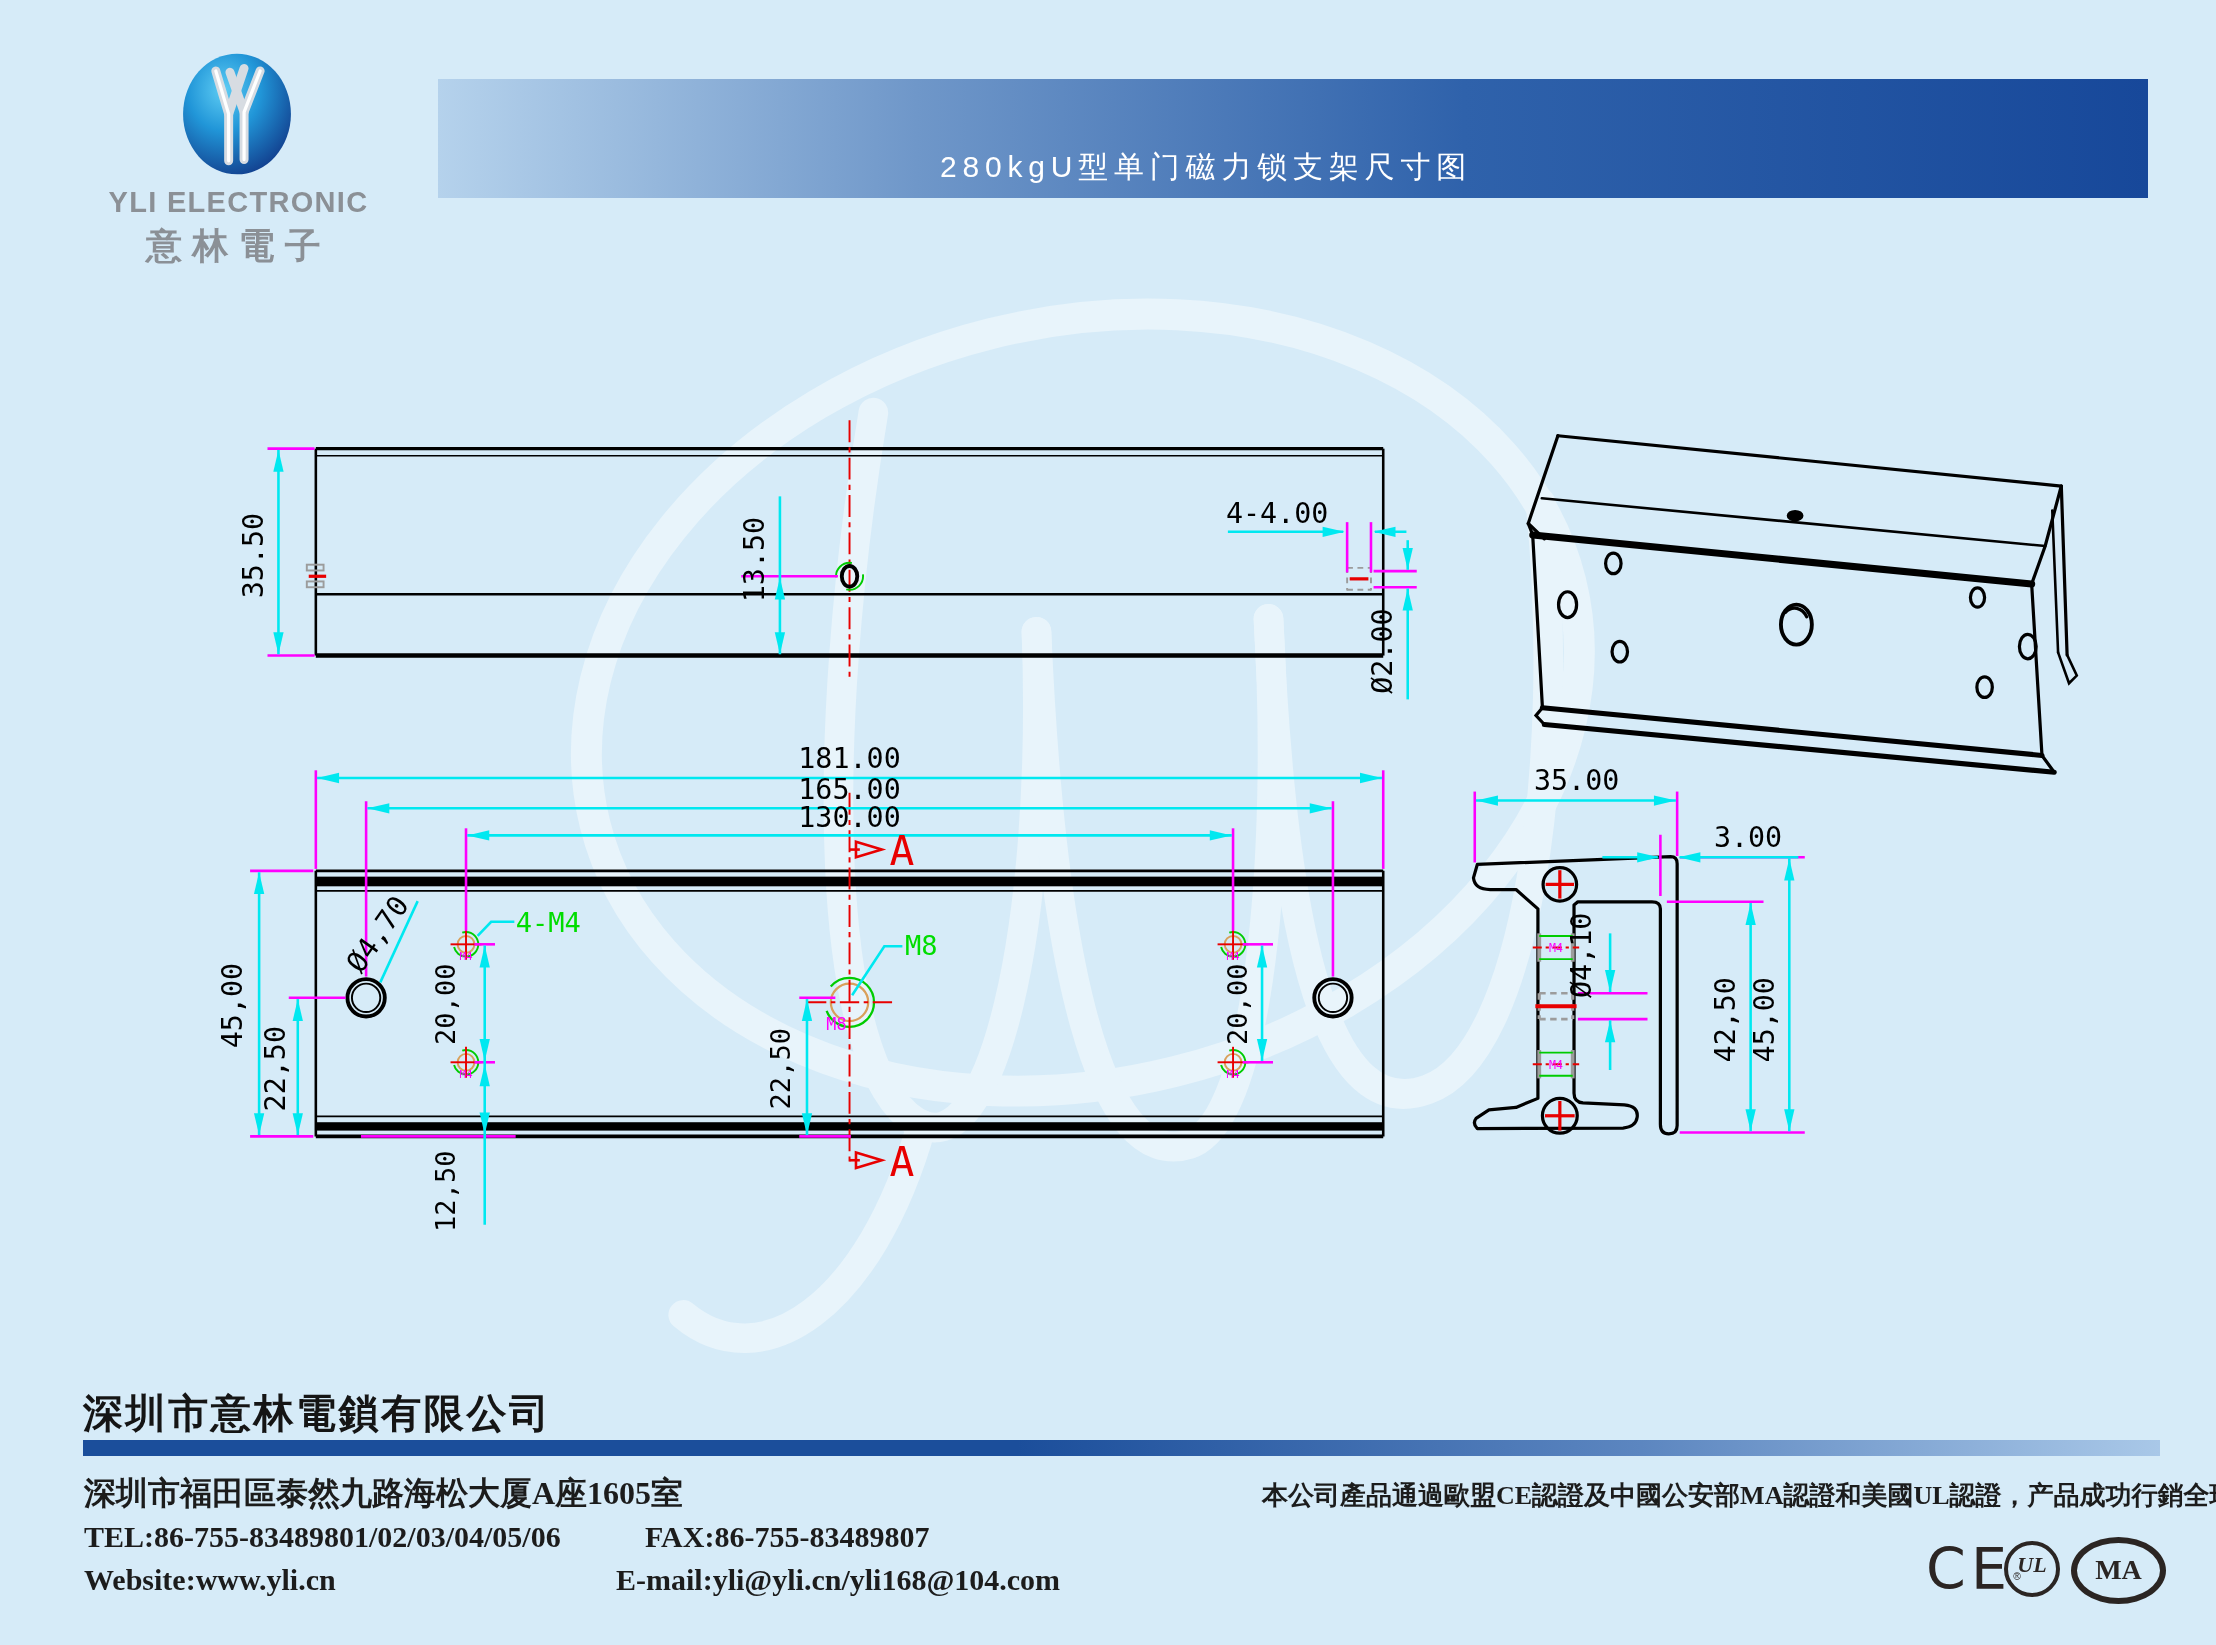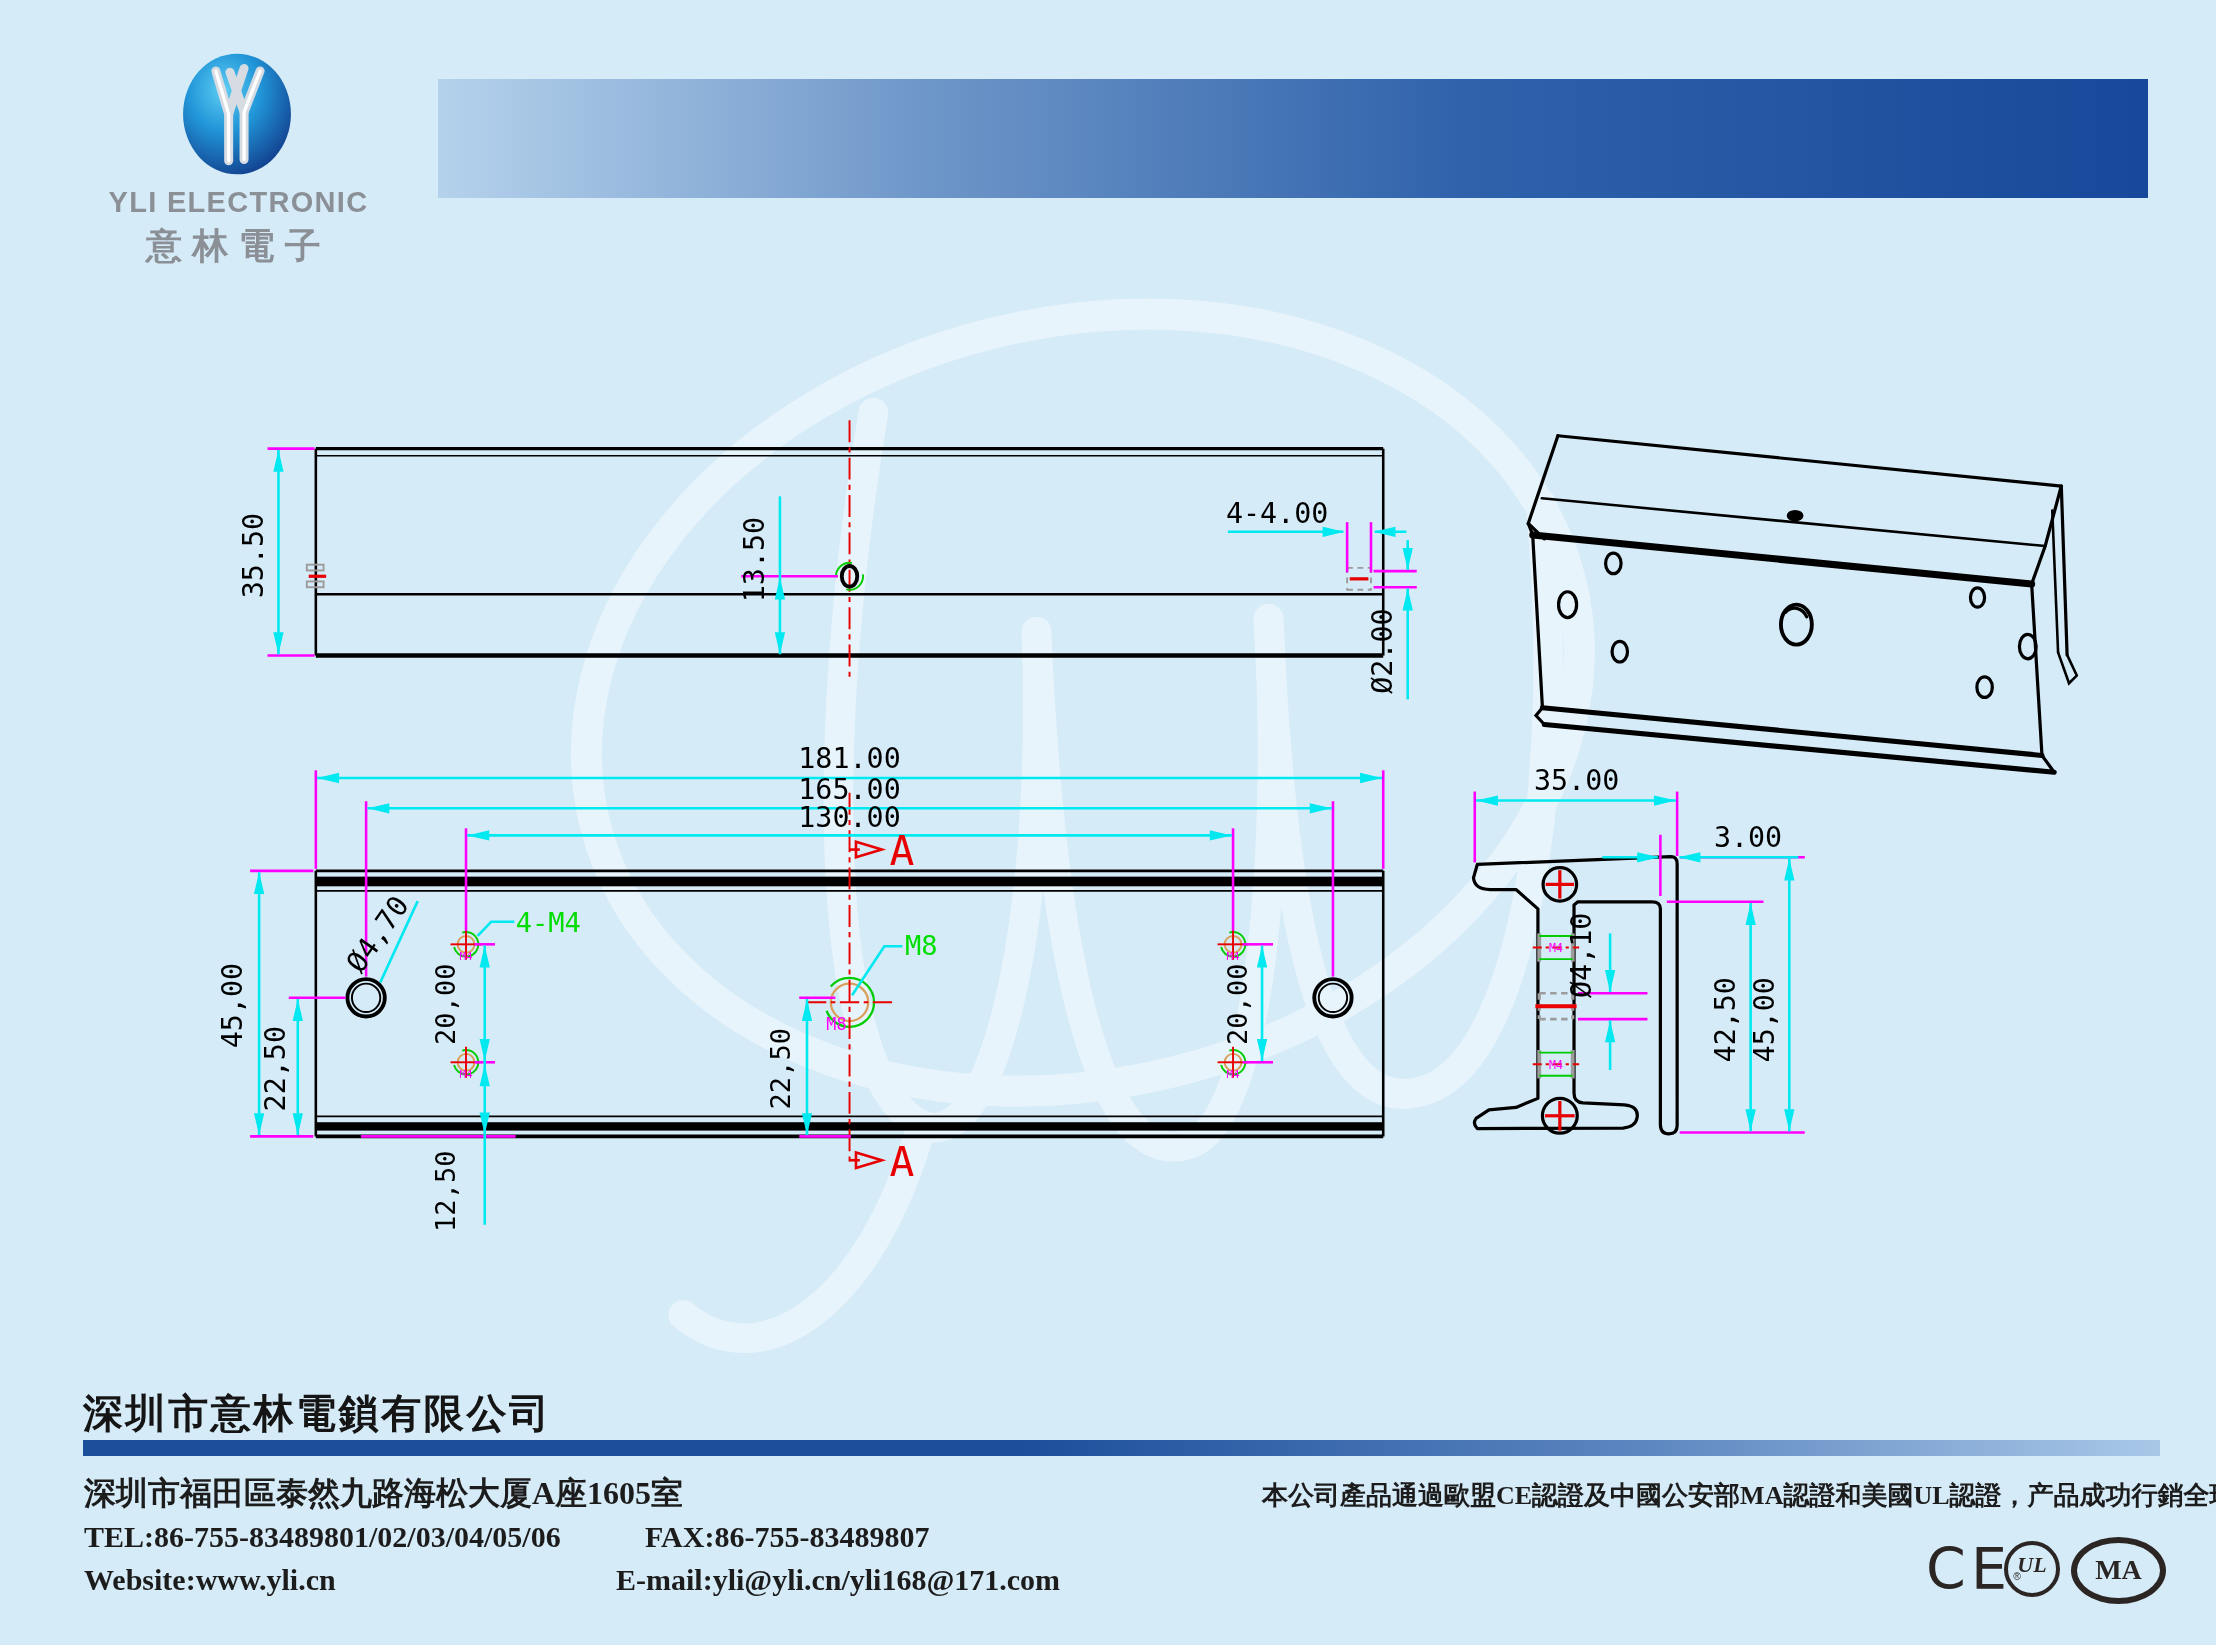--- a/index.html
+++ b/index.html
@@ -388,29 +388,30 @@
     <g stroke="#ffffff" stroke-width="5" fill="none" stroke-linecap="round">
       <path d="M52,28 L72,95 L72,168"></path>
       <path d="M121,28 L96,92 L96,166"></path>
     </g>
   </svg>
 </div>
 <div class="abs" id="logo-text">YLI ELECTRONIC</div>
 <div class="abs" id="logo-text-cn">意林電子</div>
 
 <div class="abs" id="banner">
+  <div class="abs" id="banner-sub">280kgU型单门磁力锁支架尺寸图</div>
 </div>
 
 <div class="abs" id="company">深圳市意林電鎖有限公司</div>
 <div class="abs" id="bar"></div>
 <div class="abs serif" id="address">深圳市福田區泰然九路海松大厦A座1605室</div>
 <div class="abs serif" id="tel">TEL:86-755-83489801/02/03/04/05/06</div>
 <div class="abs serif" id="fax">FAX:86-755-83489807</div>
 <div class="abs serif" id="website">Website:www.yli.cn</div>
-<div class="abs serif" id="email">E-mail:yli@yli.cn/yli168@171.com</div>
+<div class="abs serif" id="email">E-mail:yli@yli.cn/yli168@104.com</div>
 <div class="abs serif" id="note">本公司產品通過歐盟CE認證及中國公安部MA認證和美國UL認證，产品成功行銷全球100余國。</div>
 <div class="abs" id="cert-ce">CE</div>
 <div class="abs" id="cert-ul">
   <div class="ul">UL</div>
   <div class="reg">®</div>
 </div>
 <div class="abs" id="cert-ma">
   <div class="ma">MA</div>
 </div>
 

